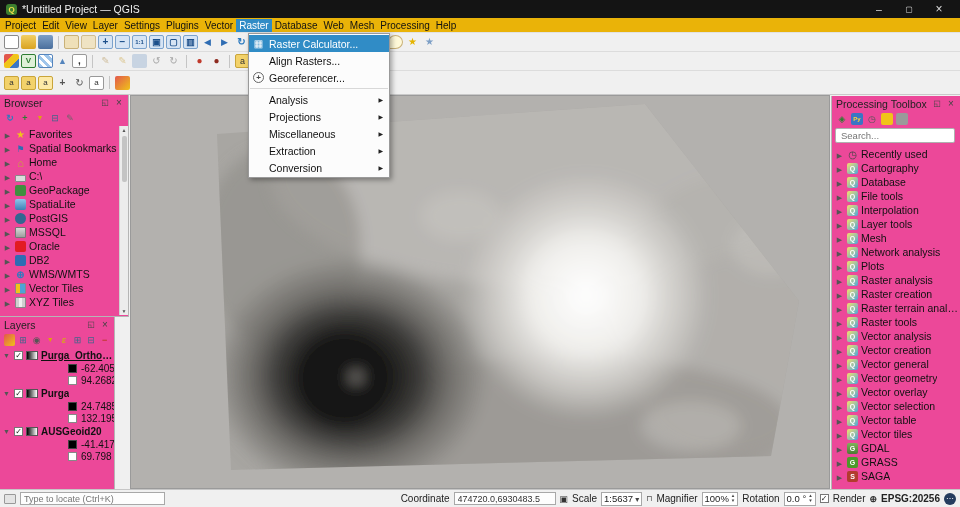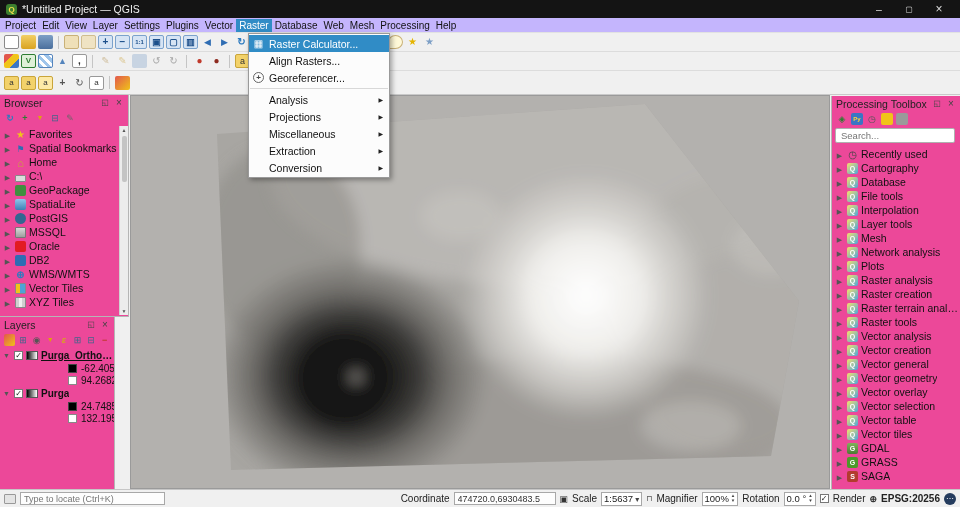--- a/index.html
+++ b/index.html
@@ -12,21 +12,21 @@
   [data-name="qgis-logo-icon"]{width:11px;height:11px;border-radius:3px;background:#3b7f2f;
     display:inline-flex;align-items:center;justify-content:center;flex:0 0 auto;}
   [data-name="qgis-logo-icon"]::before{content:"Q";color:#f6e14a;font-size:8px;font-weight:bold;}
   .win-btns{margin-left:auto;display:flex;}
   .win-btn{width:30px;height:18px;display:flex;align-items:center;justify-content:center;color:#ddd;}
   [data-name="minimize-button"]::before{content:"–";}
   [data-name="maximize-button"]::before{content:"▢";font-size:8px;}
   [data-name="close-button"]::before{content:"×";font-size:12px;}
 
   
-  .menubar{position:absolute;left:0;top:18px;right:0;height:15px;background:#c4b5fd;display:flex;
+  .menubar{position:absolute;left:0;top:18px;right:0;height:15px;background:#eab308;display:flex;
            align-items:center;padding:0 2px;border-bottom:1px solid #e2e2e2;box-sizing:border-box;}
   .menu-item{padding:1px 3px;font-size:10px;white-space:nowrap;}
   .menu-item.ic-active{background:#308cc6;color:#fff;}
 
   
   .tbrow{position:absolute;left:0;right:0;display:flex;align-items:center;padding:0 3px;
          background:#f0f0f0;border-bottom:1px solid #dcdcdc;box-sizing:border-box;}
   .t1{top:33px;height:19px;}
   .t2{top:52px;height:19px;}
   .t3{top:71px;height:24px;border-bottom:1px solid #c9c9c9;}
@@ -550,20 +550,36 @@
           <div class="vrow" data-name="layer-min-value-row">
             <span class="sw sw-min" data-name="min-color-swatch"></span>
             <span data-name="layer-min-value">24.7485</span>
           </div>
           <div class="vrow" data-name="layer-max-value-row">
             <span class="sw sw-max" data-name="max-color-swatch"></span>
             <span data-name="layer-max-value">132.195</span>
           </div>
         </div>
 
+        <div data-name="layer-block">
+          <div class="layer-head" data-name="layer-item">
+            <span class="tarr" data-name="collapse-arrow-icon"></span>
+            <span class="chk" data-name="layer-visibility-checkbox"></span>
+            <span class="ramp" data-name="raster-layer-icon"></span>
+            <span class="llabel ic-normal" data-name="layer-label">AUSGeoid20</span>
+          </div>
+          <div class="vrow" data-name="layer-min-value-row">
+            <span class="sw sw-min" data-name="min-color-swatch"></span>
+            <span data-name="layer-min-value">-41.417</span>
+          </div>
+          <div class="vrow" data-name="layer-max-value-row">
+            <span class="sw sw-max" data-name="max-color-swatch"></span>
+            <span data-name="layer-max-value">69.798</span>
+          </div>
+        </div>
       </div>
   </div>
 
   <div class="canvas" data-name="map-canvas">
     <svg viewBox="0 0 698 392" preserveAspectRatio="none" data-name="raster-dem-image">
       <defs>
         <clipPath id="rclip">
             <polyg></polyg>
             <polygon points="86,38 514,8 668,205 640,360 100,374"></polygon>
           </clipPath>

